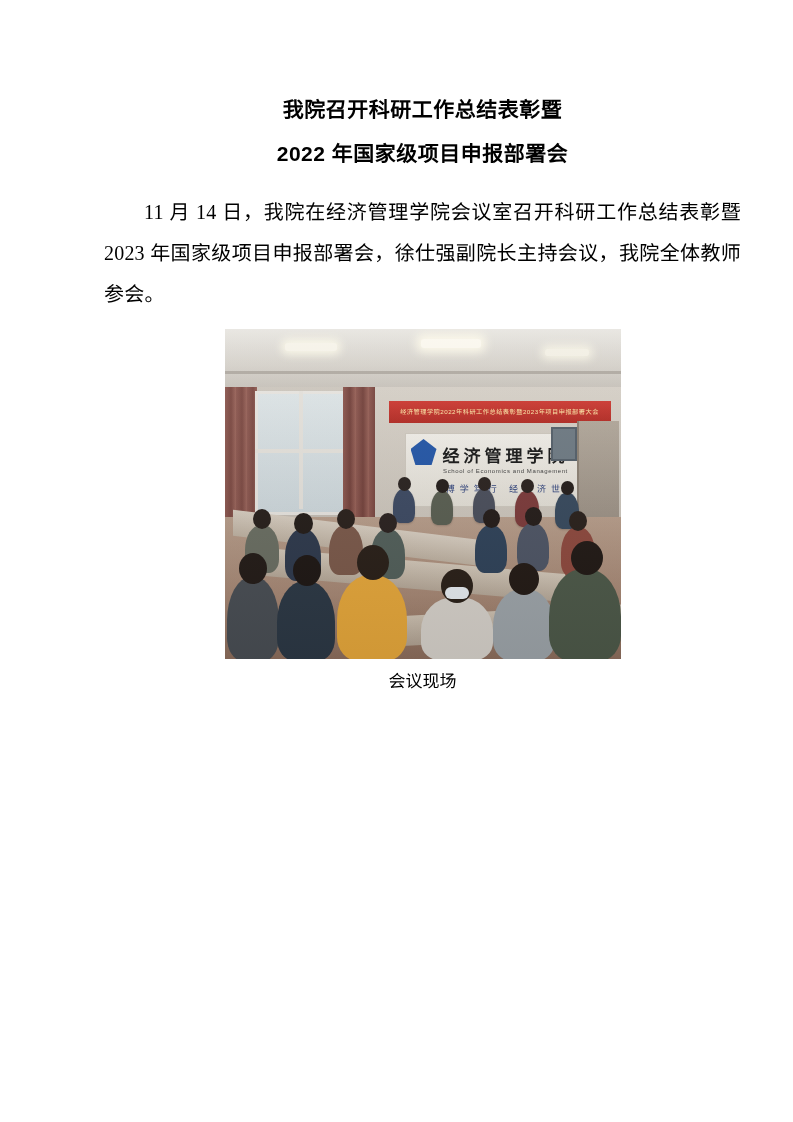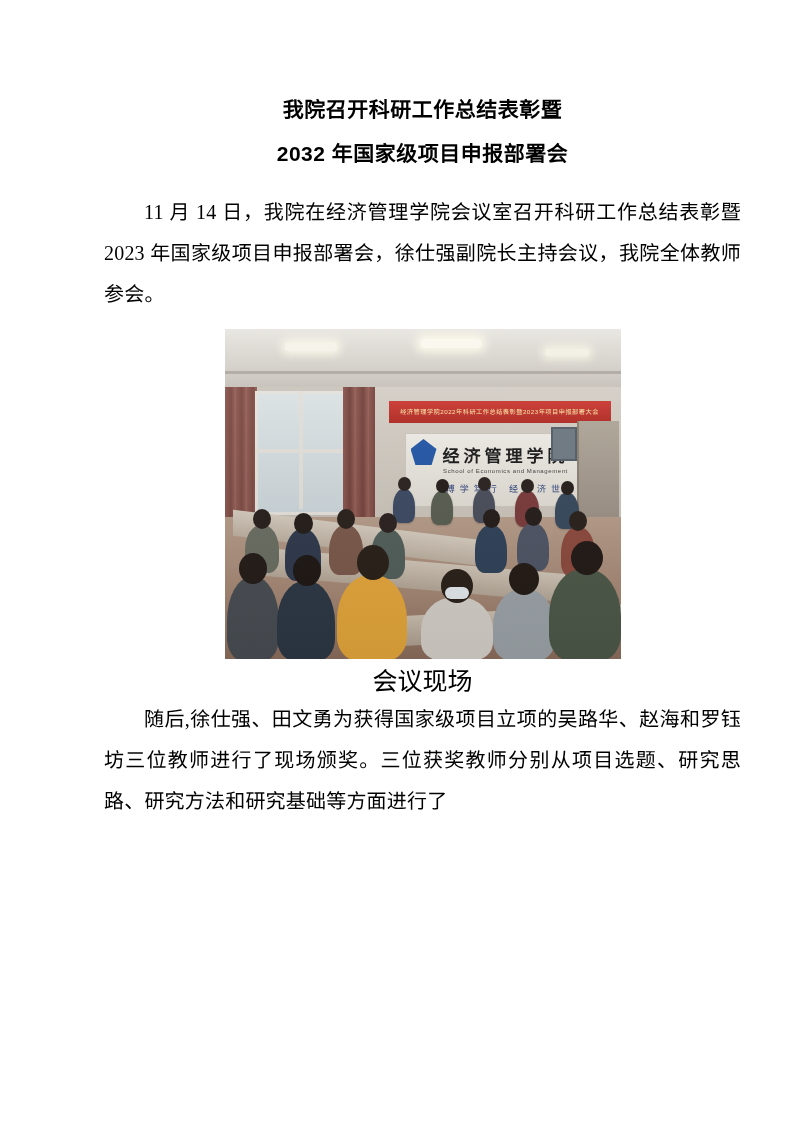--- a/index.html
+++ b/index.html
@@ -48,21 +48,21 @@
     margin-top: 16px;
   }
 
   .figure {
     margin: 14px auto 0 auto;
     width: 396px;
   }
 
   .figure-caption {
     text-align: center;
-    font-size: 25px;
+    font-size: 17px;
     line-height: 34px;
     margin-top: 6px;
     color: #000;
   }
 
   
   .photo {
     position: relative;
     width: 396px;
     height: 330px;
@@ -183,21 +183,21 @@
     pointer-events: none;
   }
 </style>
 </head>
 <body>
 
 <div class="page">
 
   <div>
     <div class="doc-title">我院召开科研工作总结表彰暨</div>
-    <div class="doc-title">2032 年国家级项目申报部署会</div>
+    <div class="doc-title">2022 年国家级项目申报部署会</div>
   </div>
 
   <p class="body-text para-first">11 月 14 日，我院在经济管理学院会议室召开科研工作总结表彰暨 2023 年国家级项目申报部署会，徐仕强副院长主持会议，我院全体教师参会。</p>
 
 
   <div class="figure">
     <div class="photo">
       <div class="ph-ceiling"></div>
       <div class="ph-ceil-line"></div>
       <div class="ph-light1"></div>
@@ -288,15 +288,14 @@
 
         <div class="p" style="left:324px; top:240px; width:72px; height:92px; background:#4e5a4a;"></div>
         <div class="h" style="left:346px; top:212px; width:32px; height:34px; background:#221a16;"></div>
       </div>
 
       <div class="figure-overlay-grain"></div>
     </div>
     <div class="figure-caption">会议现场</div>
   </div>
 
-  <p class="body-text">随后,徐仕强、田文勇为获得国家级项目立项的吴路华、赵海和罗钰坊三位教师进行了现场颁奖。三位获奖教师分别从项目选题、研究思路、研究方法和研究基础等方面进行了</p>
 
 </div>
 
 </body></html>

